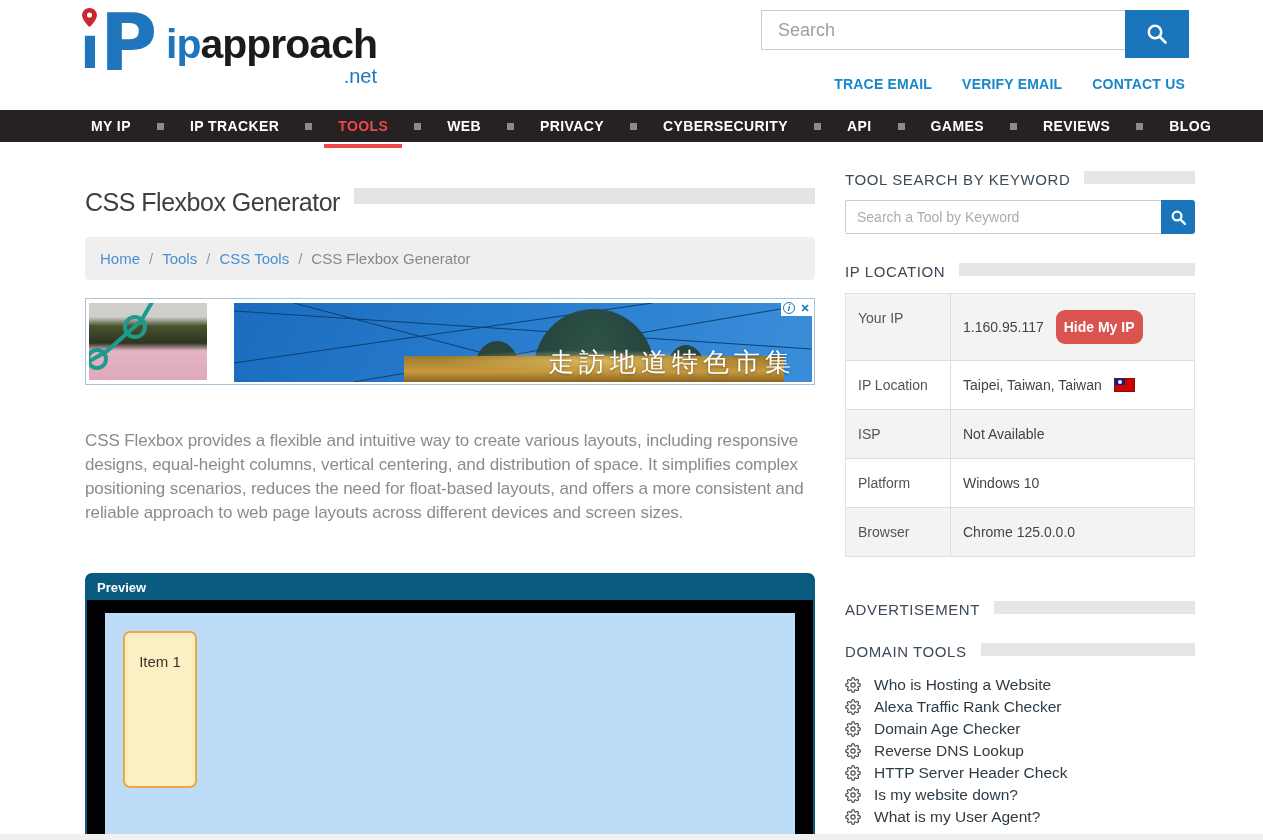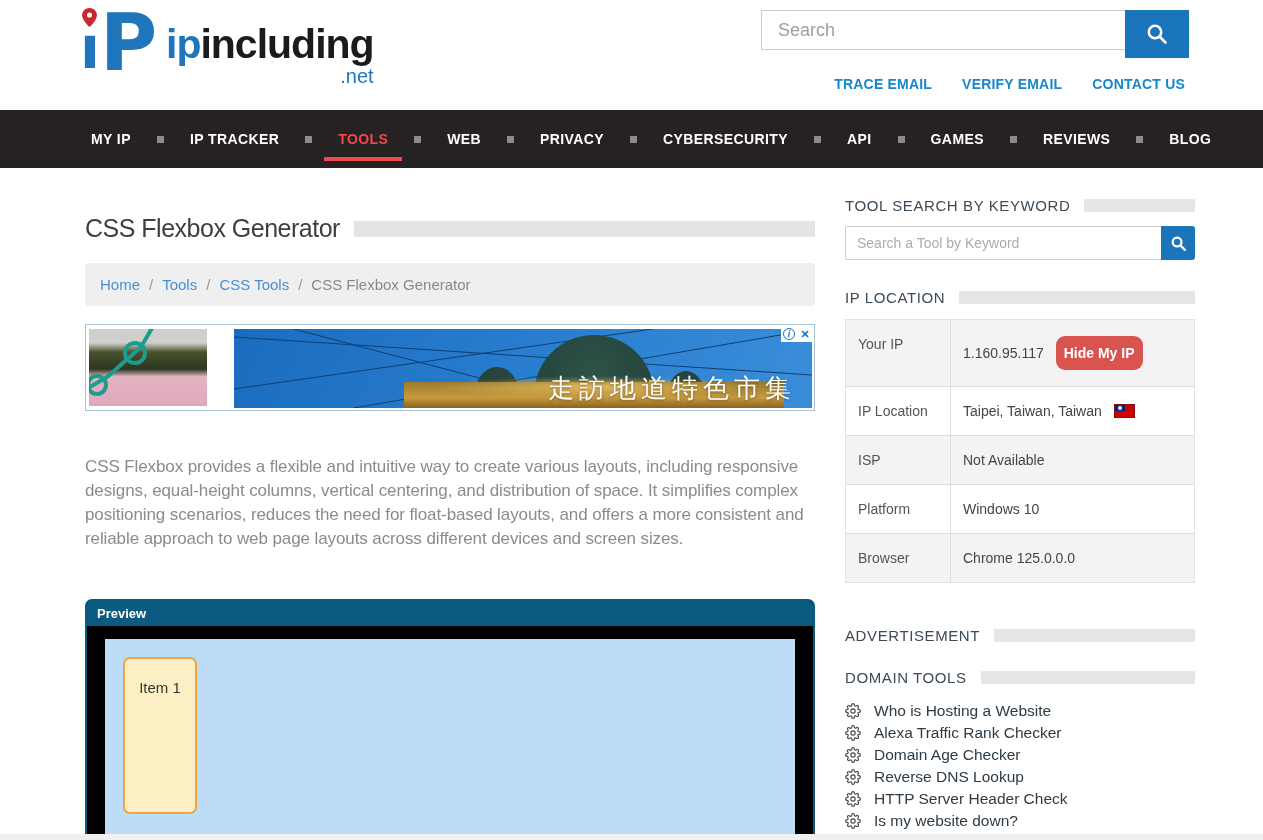--- a/index.html
+++ b/index.html
@@ -21,34 +21,34 @@
   .hdr-search { position:absolute; left:761px; top:10px; display:flex; }
   .hdr-search input { width:364px; height:40px; border:1px solid #ccc; border-right:none;
       padding:0 16px; font-size:18px; color:#444; outline:none; }
   .hdr-search input::placeholder { color:#9aa0a6; }
   .hdr-search .btn { width:64px; height:48px; background:#1a75bb; border:none; cursor:pointer;
       display:flex; align-items:center; justify-content:center; }
   .hdr-links { position:absolute; right:78px; top:76px; display:flex; gap:30px; }
   .hdr-links a { font-size:14px; font-weight:bold; color:#1787cb; text-decoration:none; letter-spacing:.2px; }
 
   
-  .nav { height:58px; background:#262123; display:flex; align-items:center; padding-left:85px; }
+  .nav { height:32px; background:#262123; display:flex; align-items:center; padding-left:85px; }
   .nav-item { position:relative; height:44px; display:flex; align-items:center; padding:0 6px;
       color:#fff; font-size:14px; font-weight:bold; letter-spacing:.4px; cursor:pointer; }
   .nav-item.active { color:#f0484a; }
   .nav-item.active::after { content:""; position:absolute; left:-8px; right:-8px; bottom:0; height:4px; background:#f0484a; }
   .nav-sep { width:7px; height:7px; background:#8b8b8b; margin:0 20px; }
 
   
   .main { display:flex; padding-left:85px; }
   .col-left { width:730px; padding-top:46px; }
   .col-right { width:350px; margin-left:30px; padding-top:29px; }
 
   
-  .hbar { display:flex; align-items:center; }
+  .hbar { display:flex; }
   .hbar .bar { flex:1; height:13px; background:#e6e6e6; margin-left:14px; }
   .page-title { font-size:25px; font-weight:400; color:#3f3f3f; letter-spacing:-.5px; white-space:nowrap; }
   .page-title-row .bar { height:16px; background:#e4e4e4; }
 
   
   .breadcrumb { margin-top:20px; background:#efefef; border-radius:4px; padding:13px 15px;
       font-size:15px; color:#888; display:flex; gap:9px; }
   .breadcrumb a { color:#4a8fd3; text-decoration:none; cursor:pointer; }
   .bc-sep { color:#999; }
 
@@ -128,21 +128,21 @@
   <div class="logo">
     <div class="logo-mark">
       <span class="logo-i">ı</span>
       <span class="logo-p">P</span>
       <svg class="logo-pin" width="15" height="19" viewBox="0 0 14 18">
         <path d="M7 0C3.1 0 0 3 0 6.8 0 11.5 7 18 7 18s7-6.5 7-11.2C14 3 10.9 0 7 0z" fill="#c8272d"></path>
         <circle cx="7" cy="6.6" r="2.4" fill="#fff"></circle>
       </svg>
     </div>
     <div class="logo-text">
-      <span class="ip">ip</span><span class="loc">including</span>
+      <span class="ip">ip</span><span class="loc">approach</span>
       <span class="tld">.net</span>
     </div>
   </div>
 
   <div class="hdr-search">
     <input type="text" placeholder="Search" style="">
     <button class="btn">
       <svg width="24" height="24" viewBox="0 0 24 24" fill="none" stroke="#fff" stroke-width="2.6" stroke-linecap="round">
         <circle cx="10" cy="10" r="6.2"></circle>
           <line x1="15" y1="15" x2="20.5" y2="20.5"></line>

